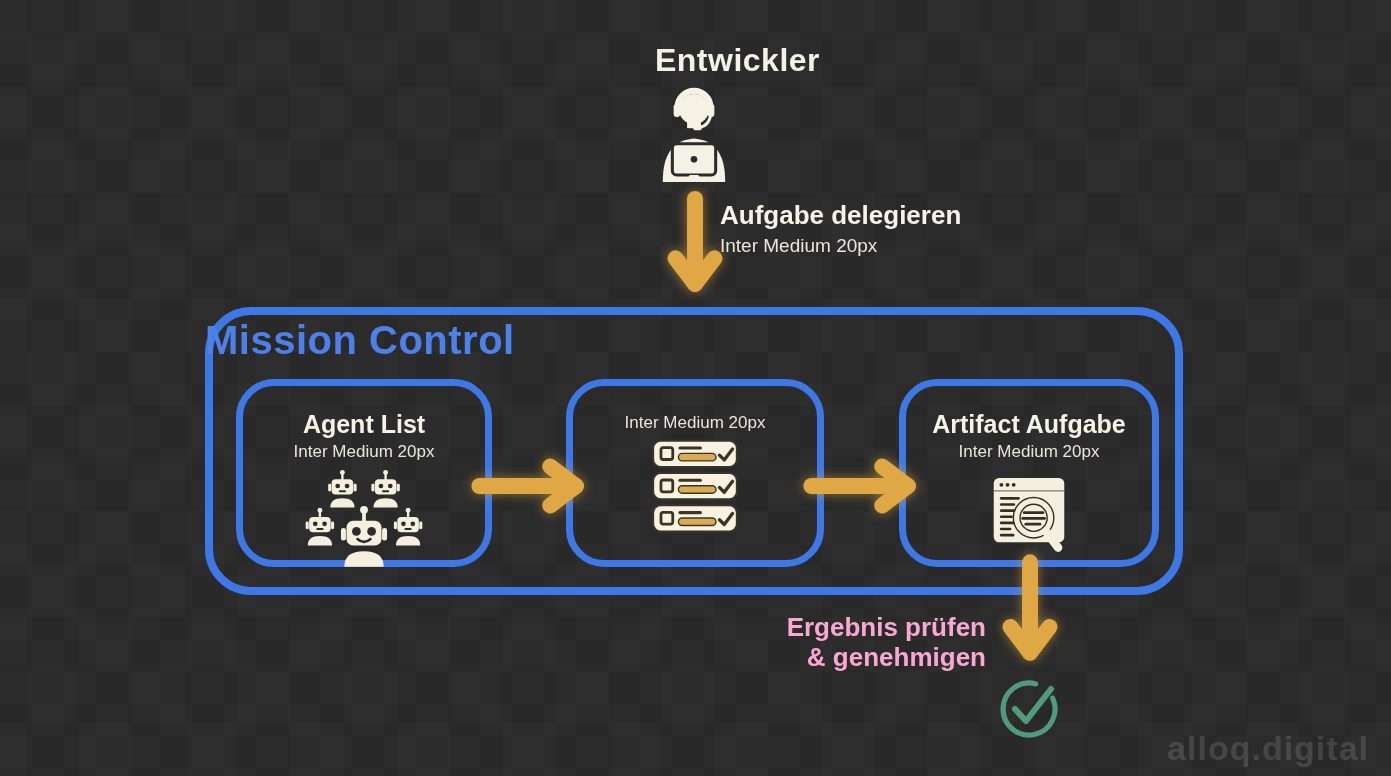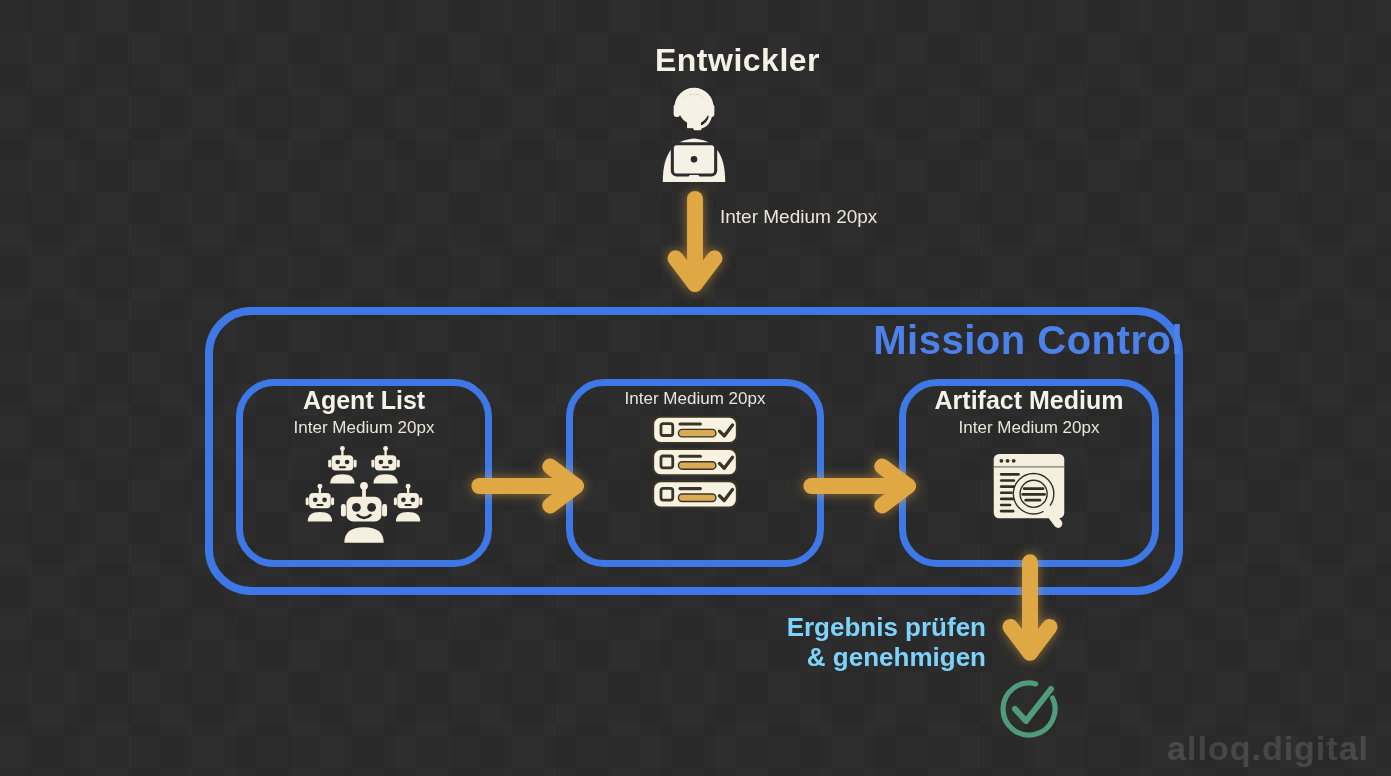--- a/index.html
+++ b/index.html
@@ -34,37 +34,37 @@
   .v-arrow-1{left:664px;top:188px;}
   .v-arrow-2{left:999px;top:551px;}
   .h-arrow-1{left:466px;top:455px;}
   .h-arrow-2{left:798px;top:455px;}
   
   .mc-box{
     left:205px;top:307px;width:978px;height:288px;box-sizing:border-box;
     border:8px solid #3d78e6;border-radius:46px;z-index:2;
   }
   .mc-title{
-    left:205px;top:318px;width:978px;text-align:right;
+    left:205px;top:318px;width:978px;text-align:left;
     font-size:40px;font-weight:bold;color:#4c81ea;z-index:3;letter-spacing:.5px;
   }
   .panel{
     box-sizing:border-box;border:7px solid #3d78e6;border-radius:38px;
-    top:379px;height:188px;z-index:3;text-align:center;padding-top:0;
+    top:379px;height:188px;z-index:3;text-align:center;padding-top:24px;
   }
   .panel-agent{left:236px;width:256px;}
   .panel-task{left:566px;width:258px;}
   .panel-artifact{left:899px;width:260px;}
   .panel .title{font-size:25px;font-weight:bold;color:#f5f2e8;line-height:1.15;}
   .panel .sub{font-size:17px;color:#e9e5da;margin-top:3px;}
   .panel .icon-wrap{margin-top:6px;display:flex;justify-content:center;}
   
   .review-label{
     top:612px;right:405px;text-align:right;z-index:3;
-    font-size:26px;font-weight:bold;color:#7dd3fc;line-height:1.16;
+    font-size:26px;font-weight:bold;color:#f9a8d4;line-height:1.16;
   }
   .check-icon{left:993px;top:672px;z-index:3;}
   .watermark{
     right:22px;bottom:8px;font-size:34px;font-weight:600;
     color:rgba(255,255,255,.13);letter-spacing:1px;z-index:3;
   }
 </style>
 </head>
 <body>
 
@@ -93,20 +93,21 @@
 
   <svg class="abs gold v-arrow-1" width="62" height="114" viewBox="0 0 70 122">
     <g stroke="#e0a845" stroke-width="18" stroke-linecap="round" fill="none">
       <path d="M35,9 L35,82"></path>
       <path d="M13,76 L35,105"></path>
       <path d="M57,76 L35,105"></path>
     </g>
   </svg>
 
   <div class="abs delegate-label">
+    <div class="main">Aufgabe delegieren</div>
     <div class="sub">Inter Medium 20px</div>
   </div>
 
   <div class="abs mc-box"></div>
   <div class="abs mc-title">Mission Control</div>
 
   <div class="abs panel panel-agent">
     <div class="title">Agent List</div>
     <div class="sub">Inter Medium 20px</div>
     <div class="icon-wrap">
@@ -157,21 +158,21 @@
           </g>
         </defs>
         <use href="#trow" transform="translate(2,2)"></use>
         <use href="#trow" transform="translate(2,39)"></use>
         <use href="#trow" transform="translate(2,76)"></use>
       </svg>
     </div>
   </div>
 
   <div class="abs panel panel-artifact">
-    <div class="title">Artifact Medium</div>
+    <div class="title">Artifact Aufgabe</div>
     <div class="sub">Inter Medium 20px</div>
     <div class="icon-wrap">
       <svg width="92" height="98" viewBox="0 0 120 114">
         <rect x="14" y="6" width="92" height="84" rx="7" fill="#f5efdf"></rect>
         <circle cx="24" cy="15" r="2.5" fill="#332e24"></circle>
         <circle cx="32" cy="15" r="2.5" fill="#332e24"></circle>
         <circle cx="40" cy="15" r="2.5" fill="#332e24"></circle>
         <rect x="14" y="22" width="92" height="1.8" fill="#332e24" opacity=".55"></rect>
         <g fill="#332e24">
           <rect x="22" y="31" width="26" height="3.4" rx="1.7"></rect>

